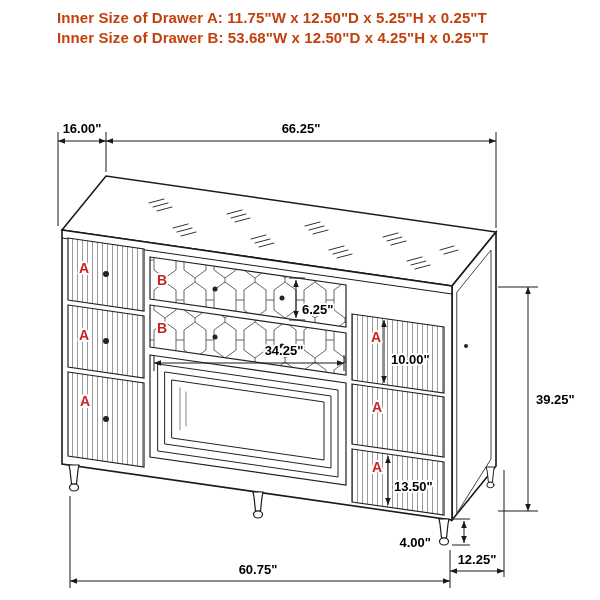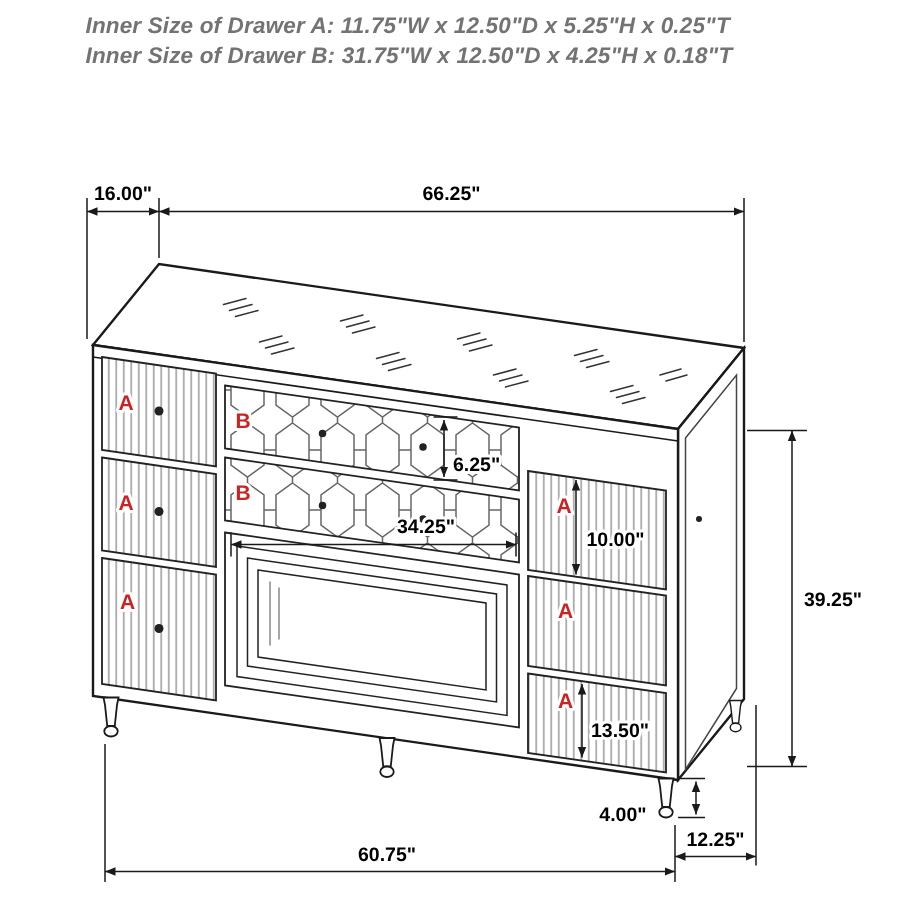--- a/index.html
+++ b/index.html
@@ -1,32 +1,32 @@
 <!DOCTYPE html>
 <html><head>
 <meta charset="utf-8">
 <style>
   html,body{margin:0;padding:0;background:#ffffff;}
   .page{position:relative;width:600px;height:600px;background:#ffffff;overflow:hidden;
         font-family:"Liberation Sans",sans-serif;}
   .spec-header{position:absolute;top:8px;left:57px;font-size:15px;font-weight:bold;
-               color:#737373;line-height:1.33;letter-spacing:0.1px;font-style:italic;}
+               color:#c2410c;line-height:1.33;letter-spacing:0.1px;}
   .page svg{position:absolute;top:0;left:0;font-family:"Liberation Sans",sans-serif;}
   .dim-text{font-size:13px;font-weight:bold;fill:#000;stroke:none;}
   .red-label{font-size:14px;font-weight:bold;stroke:none;}
   .halo{stroke:#ffffff;stroke-width:4px;paint-order:stroke;stroke-linejoin:round;}
 </style>
 </head>
 <body>
 
 <div class="page">
 
   <div class="spec-header">
     <div>Inner Size of Drawer A: 11.75"W x 12.50"D x 5.25"H x 0.25"T</div>
-    <div>Inner Size of Drawer B: 31.75"W x 12.50"D x 4.25"H x 0.18"T</div>
+    <div>Inner Size of Drawer B: 53.68"W x 12.50"D x 4.25"H x 0.25"T</div>
   </div>
 
   <svg width="600" height="600" viewBox="0 0 600 600">
     <defs>
       <marker id="arr" viewBox="0 0 10 10" refX="10" refY="5" markerWidth="7" markerHeight="7" orient="auto-start-reverse">
         <path d="M0,1 L10,5 L0,9 z" fill="#1a1a1a"></path>
       </marker>
       <pattern id="flutes" width="5" height="10" patternUnits="userSpaceOnUse">
         <rect width="5" height="10" fill="#ffffff"></rect>
         <line x1="2.5" y1="0" x2="2.5" y2="10" stroke="#9a9a9a" stroke-width="1"></line>

